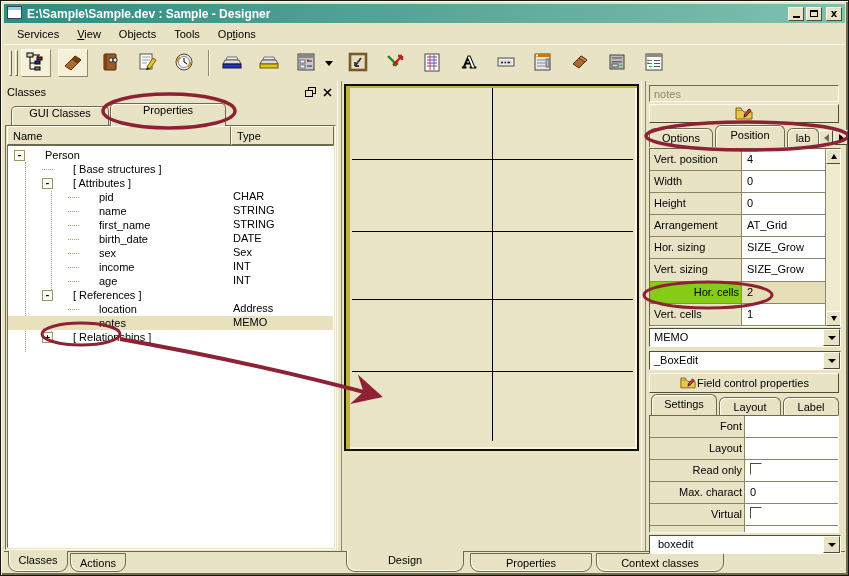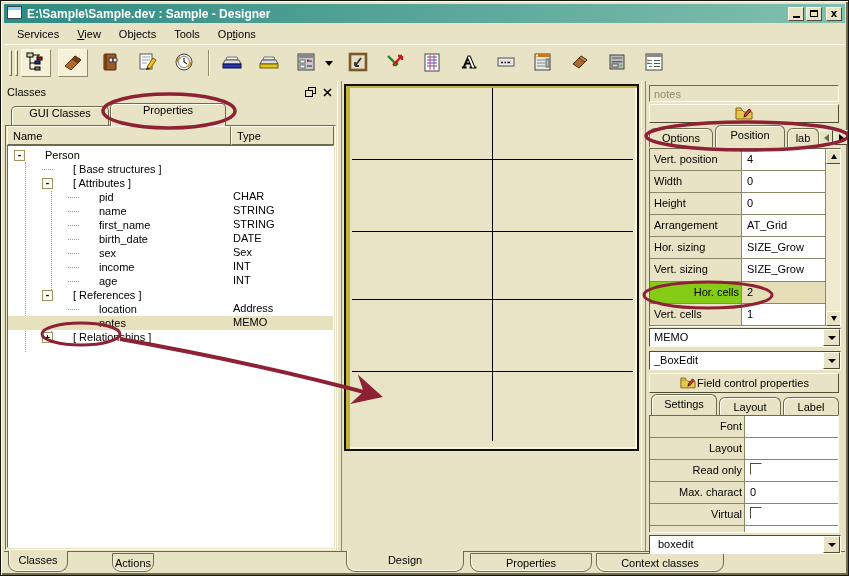--- a/index.html
+++ b/index.html
@@ -409,21 +409,21 @@
           <span class="exp">+</span>
           <span class="tlabel">[ Relationships ]</span>
         </div>
       </div>
   </div>
 
   <div id="lp-bottom">
     <div class="tab-bot" style="left:4px;width:60px;height:21px;">
       <span>Classes</span>
     </div>
-    <div class="tab-bot inactive" style="left:66px;width:42px;height:19px;margin-left:42px;">
+    <div class="tab-bot inactive" style="left:66px;width:56px;height:19px;">
       <span>Actions</span>
     </div>
   </div>
 
   <div class="vsplit" style="left:336px;"></div>
   <div class="vsplit" style="left:640px;"></div>
 
   <div id="design-form">
     <div class="vline"></div>
     <div class="hline" style="top:73px;"></div>

